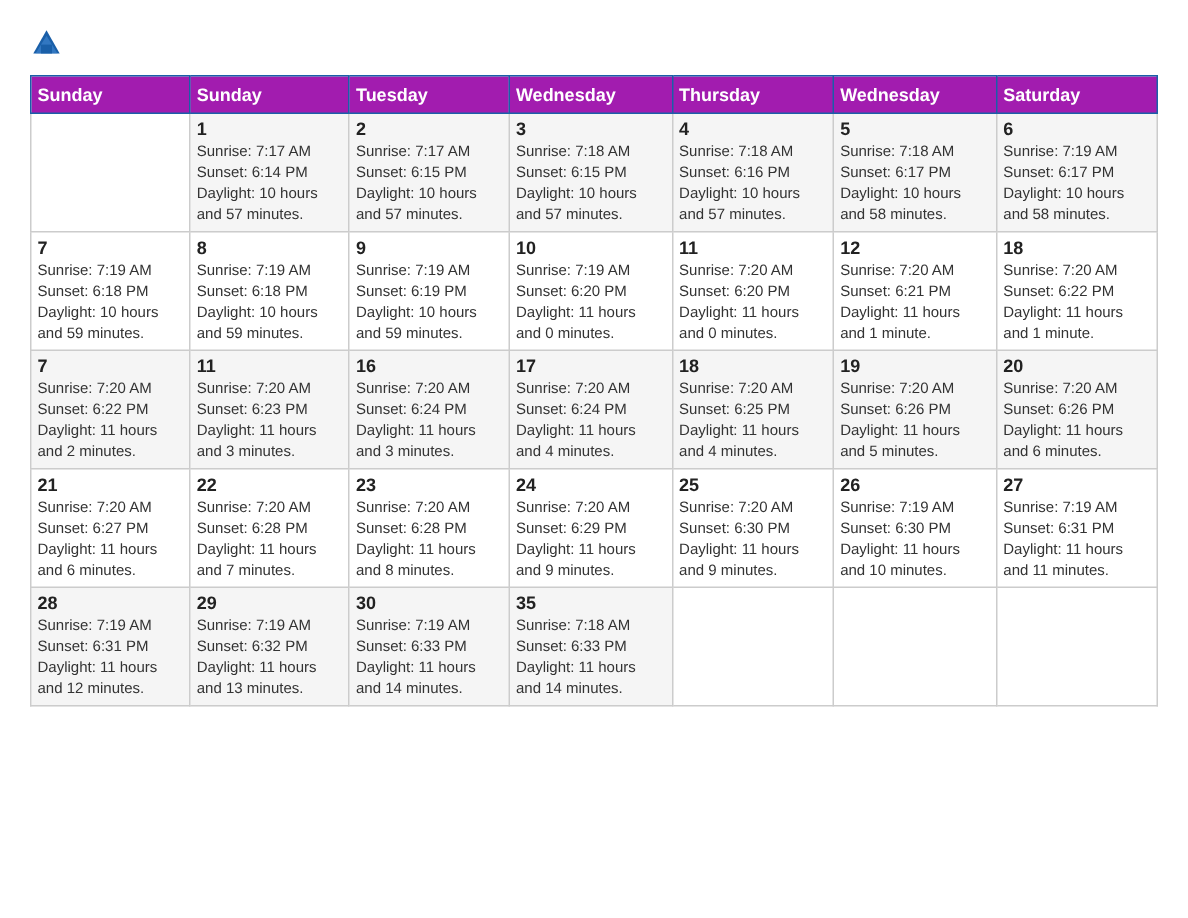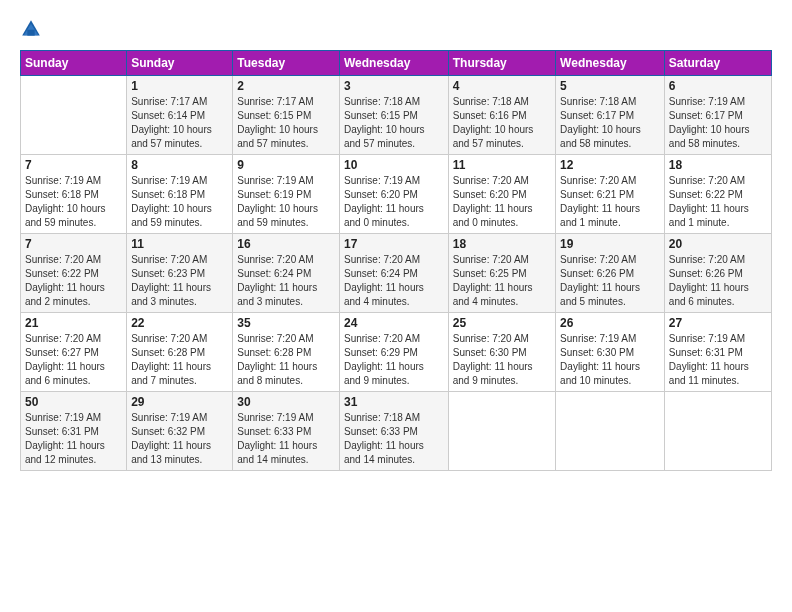--- a/index.html
+++ b/index.html
@@ -295,79 +295,79 @@
 and 6 minutes.</div>
           </td>
           <td>
             <span class="day-num">22</span>
             <div class="day-info" style="white-space: pre-line;">Sunrise: 7:20 AM
 Sunset: 6:28 PM
 Daylight: 11 hours
 and 7 minutes.</div>
           </td>
           <td>
+            <span class="day-num">23</span>
+            <div class="day-info" style="white-space: pre-line;">Sunrise: 7:20 AM
+Sunset: 6:28 PM
+Daylight: 11 hours
+and 8 minutes.</div>
+          </td>
+          <td>
+            <span class="day-num">24</span>
+            <div class="day-info" style="white-space: pre-line;">Sunrise: 7:20 AM
+Sunset: 6:29 PM
+Daylight: 11 hours
+and 9 minutes.</div>
+          </td>
+          <td>
+            <span class="day-num">25</span>
+            <div class="day-info" style="white-space: pre-line;">Sunrise: 7:20 AM
+Sunset: 6:30 PM
+Daylight: 11 hours
+and 9 minutes.</div>
+          </td>
+          <td>
+            <span class="day-num">26</span>
+            <div class="day-info" style="white-space: pre-line;">Sunrise: 7:19 AM
+Sunset: 6:30 PM
+Daylight: 11 hours
+and 10 minutes.</div>
+          </td>
+          <td>
+            <span class="day-num">27</span>
+            <div class="day-info" style="white-space: pre-line;">Sunrise: 7:19 AM
+Sunset: 6:31 PM
+Daylight: 11 hours
+and 11 minutes.</div>
+          </td>
+        </tr>
+        <tr>
+          <td>
+            <span class="day-num">28</span>
+            <div class="day-info" style="white-space: pre-line;">Sunrise: 7:19 AM
+Sunset: 6:31 PM
+Daylight: 11 hours
+and 12 minutes.</div>
+          </td>
+          <td>
+            <span class="day-num">29</span>
+            <div class="day-info" style="white-space: pre-line;">Sunrise: 7:19 AM
+Sunset: 6:32 PM
+Daylight: 11 hours
+and 13 minutes.</div>
+          </td>
+          <td>
+            <span class="day-num">30</span>
+            <div class="day-info" style="white-space: pre-line;">Sunrise: 7:19 AM
+Sunset: 6:33 PM
+Daylight: 11 hours
+and 14 minutes.</div>
+          </td>
+          <td>
             <span class="day-num">35</span>
-            <div class="day-info" style="white-space: pre-line;">Sunrise: 7:20 AM
-Sunset: 6:28 PM
-Daylight: 11 hours
-and 8 minutes.</div>
-          </td>
-          <td>
-            <span class="day-num">24</span>
-            <div class="day-info" style="white-space: pre-line;">Sunrise: 7:20 AM
-Sunset: 6:29 PM
-Daylight: 11 hours
-and 9 minutes.</div>
-          </td>
-          <td>
-            <span class="day-num">25</span>
-            <div class="day-info" style="white-space: pre-line;">Sunrise: 7:20 AM
-Sunset: 6:30 PM
-Daylight: 11 hours
-and 9 minutes.</div>
-          </td>
-          <td>
-            <span class="day-num">26</span>
-            <div class="day-info" style="white-space: pre-line;">Sunrise: 7:19 AM
-Sunset: 6:30 PM
-Daylight: 11 hours
-and 10 minutes.</div>
-          </td>
-          <td>
-            <span class="day-num">27</span>
-            <div class="day-info" style="white-space: pre-line;">Sunrise: 7:19 AM
-Sunset: 6:31 PM
-Daylight: 11 hours
-and 11 minutes.</div>
-          </td>
-        </tr>
-        <tr>
-          <td>
-            <span class="day-num">50</span>
-            <div class="day-info" style="white-space: pre-line;">Sunrise: 7:19 AM
-Sunset: 6:31 PM
-Daylight: 11 hours
-and 12 minutes.</div>
-          </td>
-          <td>
-            <span class="day-num">29</span>
-            <div class="day-info" style="white-space: pre-line;">Sunrise: 7:19 AM
-Sunset: 6:32 PM
-Daylight: 11 hours
-and 13 minutes.</div>
-          </td>
-          <td>
-            <span class="day-num">30</span>
-            <div class="day-info" style="white-space: pre-line;">Sunrise: 7:19 AM
-Sunset: 6:33 PM
-Daylight: 11 hours
-and 14 minutes.</div>
-          </td>
-          <td>
-            <span class="day-num">31</span>
             <div class="day-info" style="white-space: pre-line;">Sunrise: 7:18 AM
 Sunset: 6:33 PM
 Daylight: 11 hours
 and 14 minutes.</div>
           </td>
           <td class="empty-cell"></td>
           <td class="empty-cell"></td>
           <td class="empty-cell"></td>
         </tr>
       </tbody>

